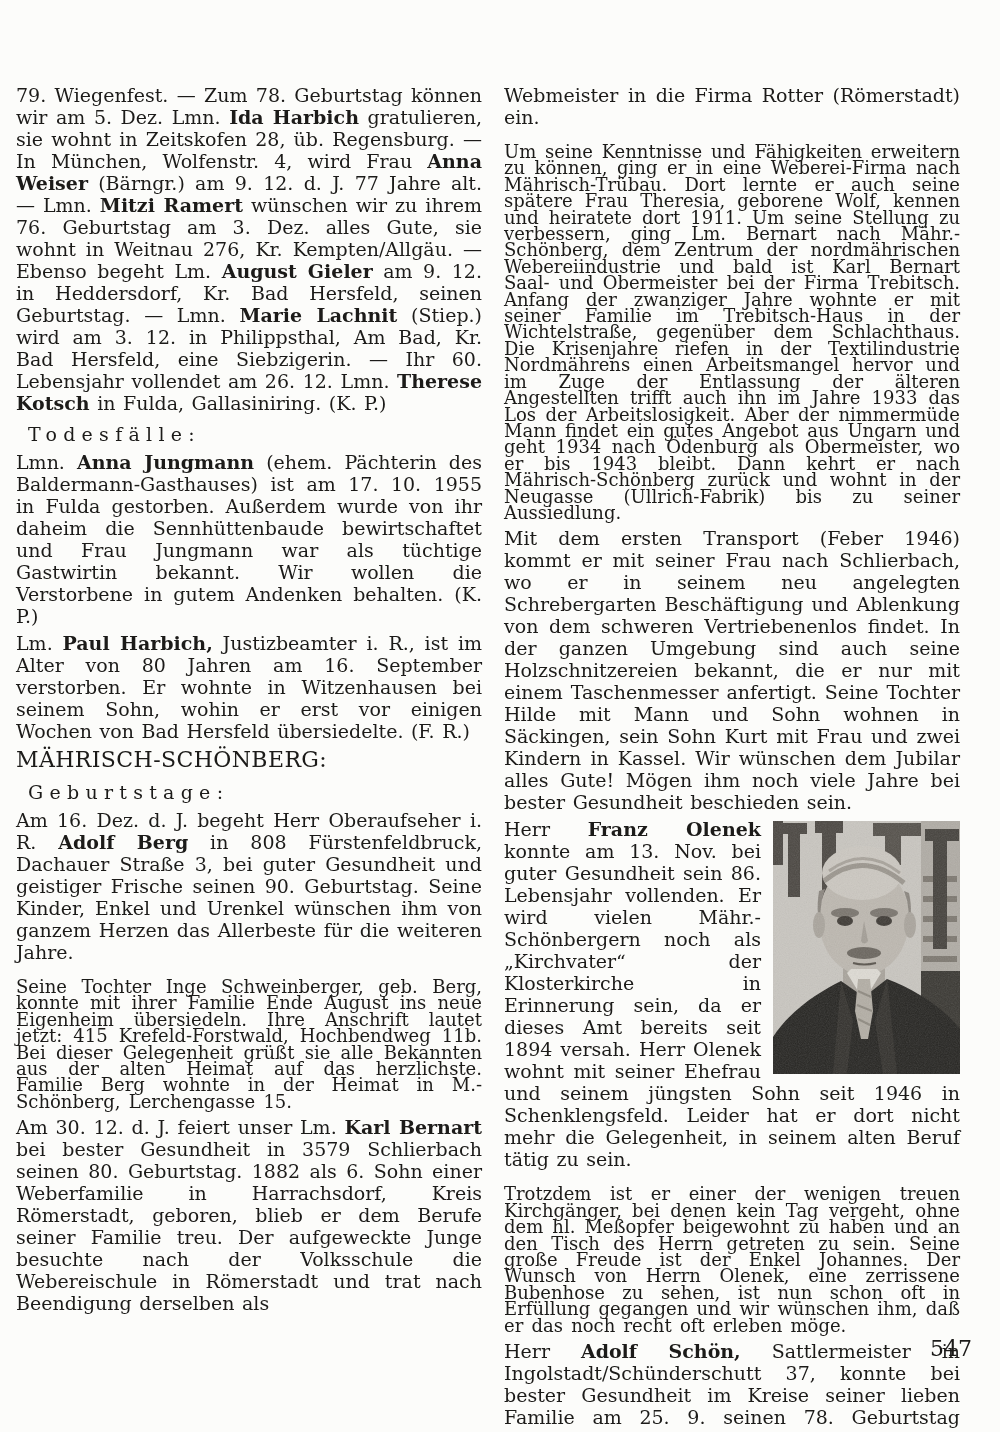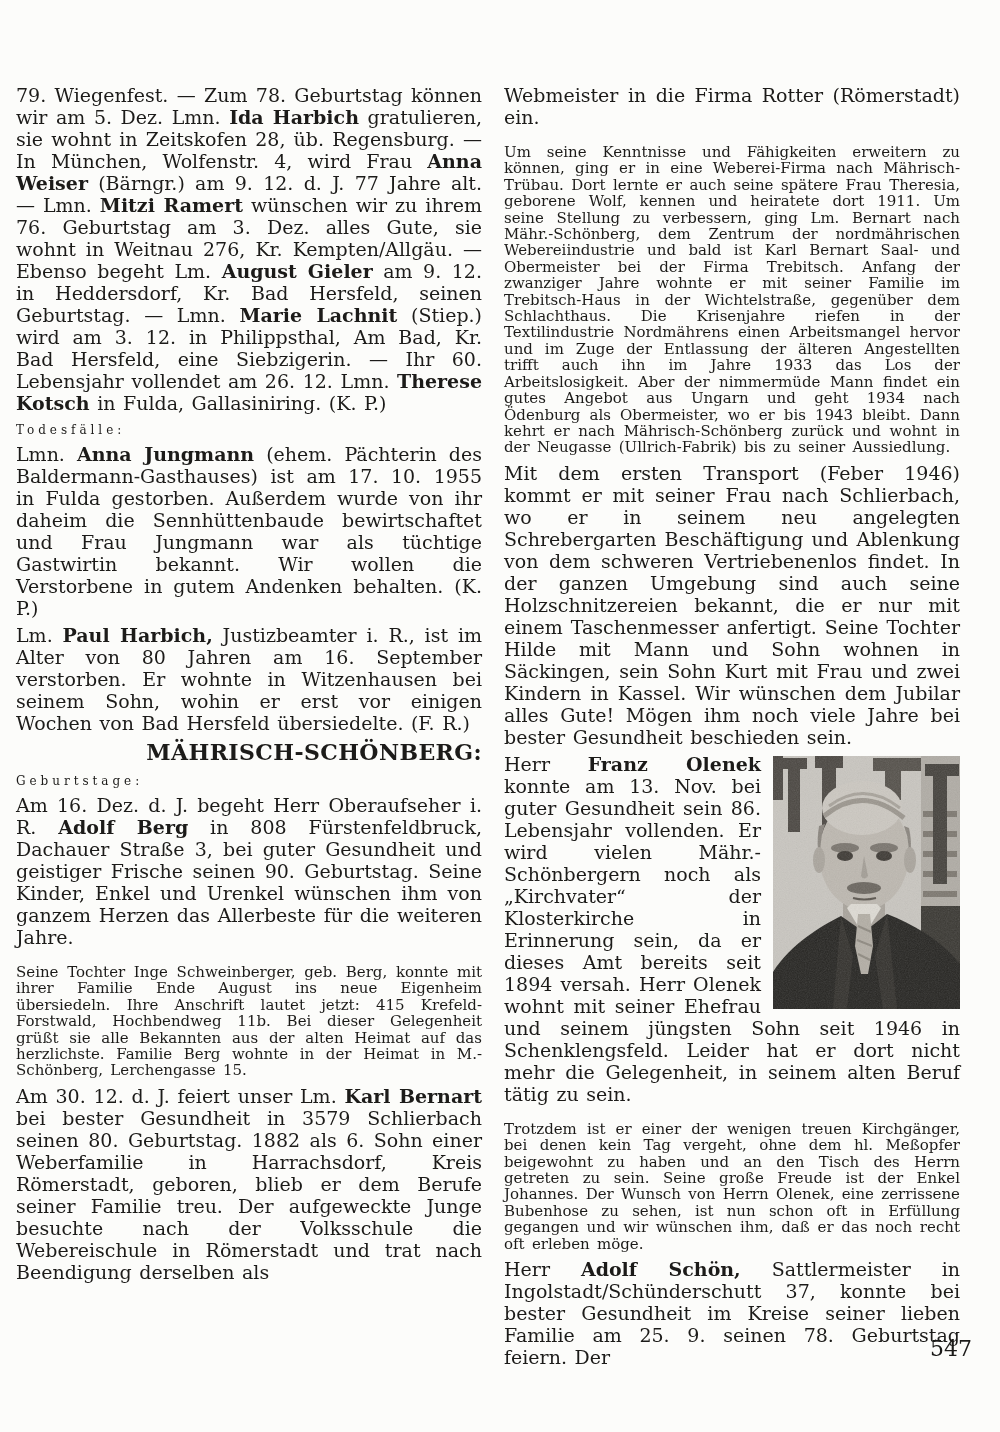--- a/index.html
+++ b/index.html
@@ -22,37 +22,36 @@
   .col-left{width:466px;}
   .col-right{width:456px;}
   p{margin:0 0 5px 0;}
   p.body{
     font-size:19px;
     line-height:22px;
     text-align:justify;
     word-spacing:1.5px;
   }
   p.small{
-    font-size:15px;
+    font-size:18px;
     line-height:16.4px;
     text-align:justify;
     word-spacing:2.5px;
     margin:16px 0 6px 0;
   }
   p.spaced{
-    font-size:12px;
+    font-size:19px;
     letter-spacing:0.33em;
-    margin:9px 0 6px 0;
+    margin:9px 0 6px 12px;
   }
   p.region{
     font-size:22px;
-    font-weight:bold;
+    font-weight:normal;
     letter-spacing:0.4px;
     margin:2px 0 2px 0;
-    text-align:right;
   }
   b{font-weight:bold;}
   .photo{
     float:right;
     width:187px;height:253px;
     margin:3px 0 8px 12px;
     background:#c9c6c0;
   }
   .photo svg{display:block;}
   .page-number{

